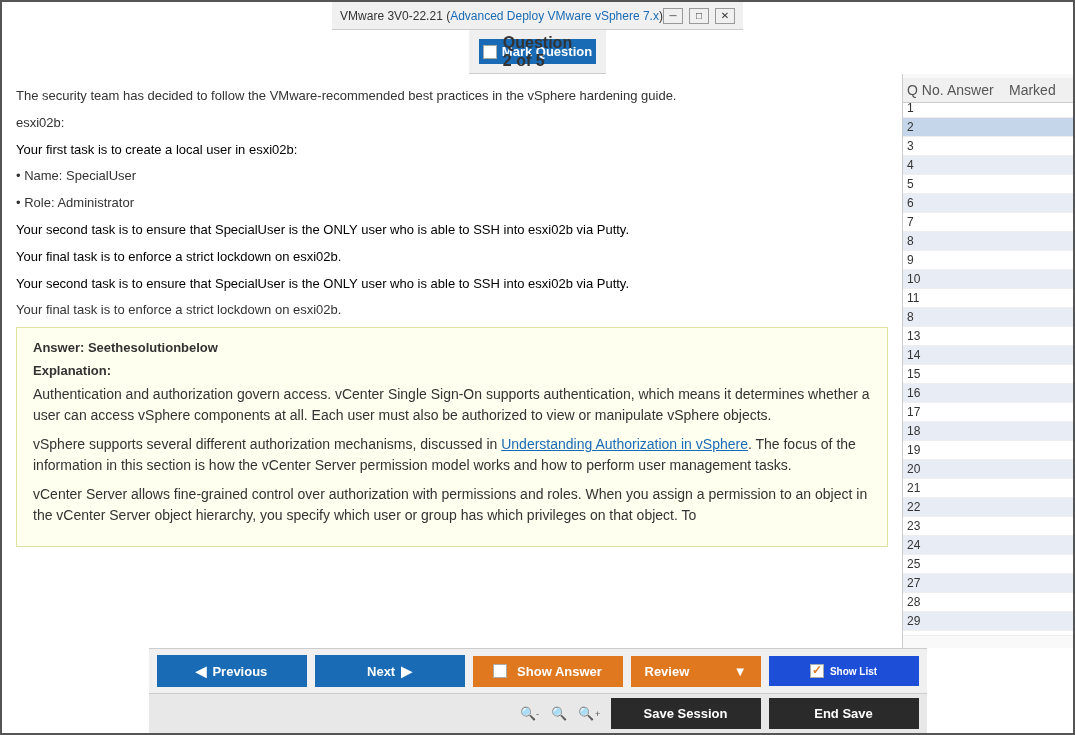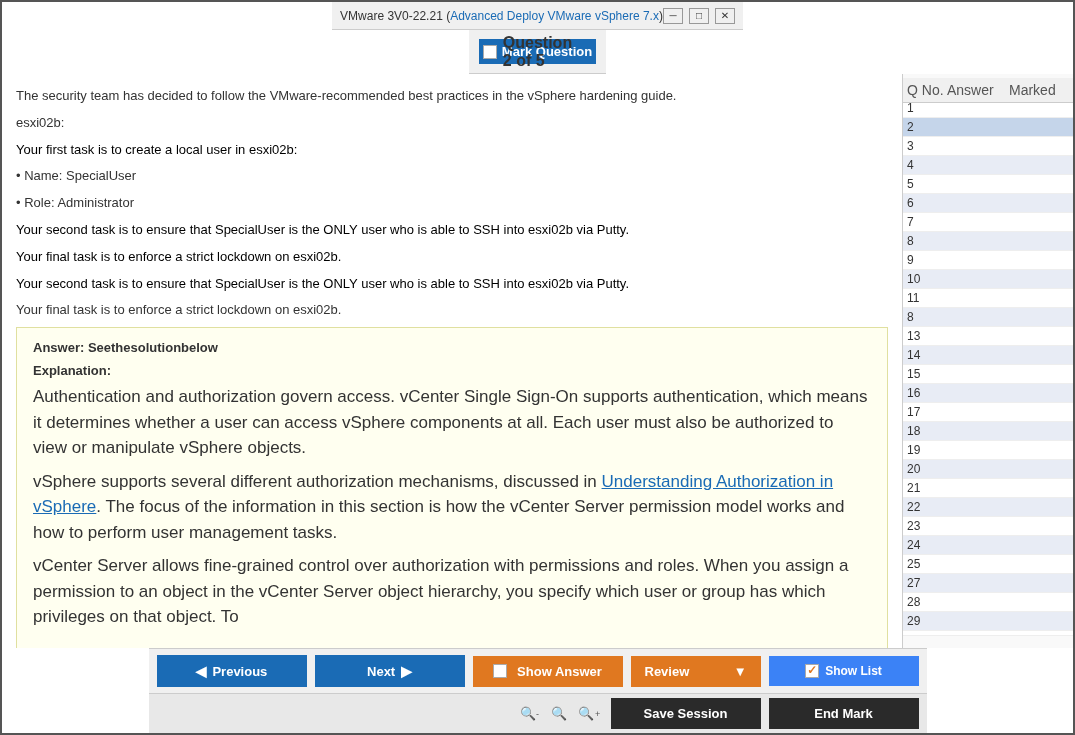--- a/index.html
+++ b/index.html
@@ -122,21 +122,21 @@
     }
     .answer-box .explanation-label {
       font-weight: bold;
       color: #333;
       margin-bottom: 6px;
     }
     .answer-box p {
       color: #333;
       line-height: 1.5;
       margin-bottom: 8px;
-      font-size: 17px;
+      font-size: 14px;
     }
     .answer-box a {
       color: #1a6bb5;
       text-decoration: underline;
     }
     .sidebar {
       width: 170px;
       background: #f9f9f9;
       overflow-y: auto;
       flex-shrink: 0;
@@ -241,26 +241,26 @@
       cursor: pointer;
       font-size: 13px;
       font-weight: bold;
       display: flex;
       align-items: center;
       gap: 6px;
       min-width: 130px;
       justify-content: space-between;
     }
     .show-list-btn {
-      background: #3b82f6;
+      background: #1d4ed8;
       color: #fff;
       border: none;
       padding: 8px 18px;
       cursor: pointer;
-      font-size: 12px;
+      font-size: 10px;
       font-weight: bold;
       display: flex;
       align-items: center;
       gap: 6px;
       min-width: 150px;
       justify-content: center;
     }
     .show-list-btn .sl-checkbox {
       width: 14px;
       height: 14px;
@@ -550,17 +550,17 @@
       </button>
     </div>
 
     <div class="bottom-bar-row2">
       <div class="zoom-controls">
         <button class="zoom-btn" style="font-size:13px;">🔍<sup style="font-size:9px;">-</sup></button>
         <button class="zoom-btn" style="font-size:13px;">🔍</button>
         <button class="zoom-btn" style="font-size:13px;">🔍<sup style="font-size:9px;">+</sup></button>
       </div>
       <button class="save-session-btn">Save Session</button>
-      <button class="end-exam-btn">End Mark</button>
+      <button class="end-exam-btn">End Save</button>
     </div>
   </div>
 
 </div>
 
 </body></html>

